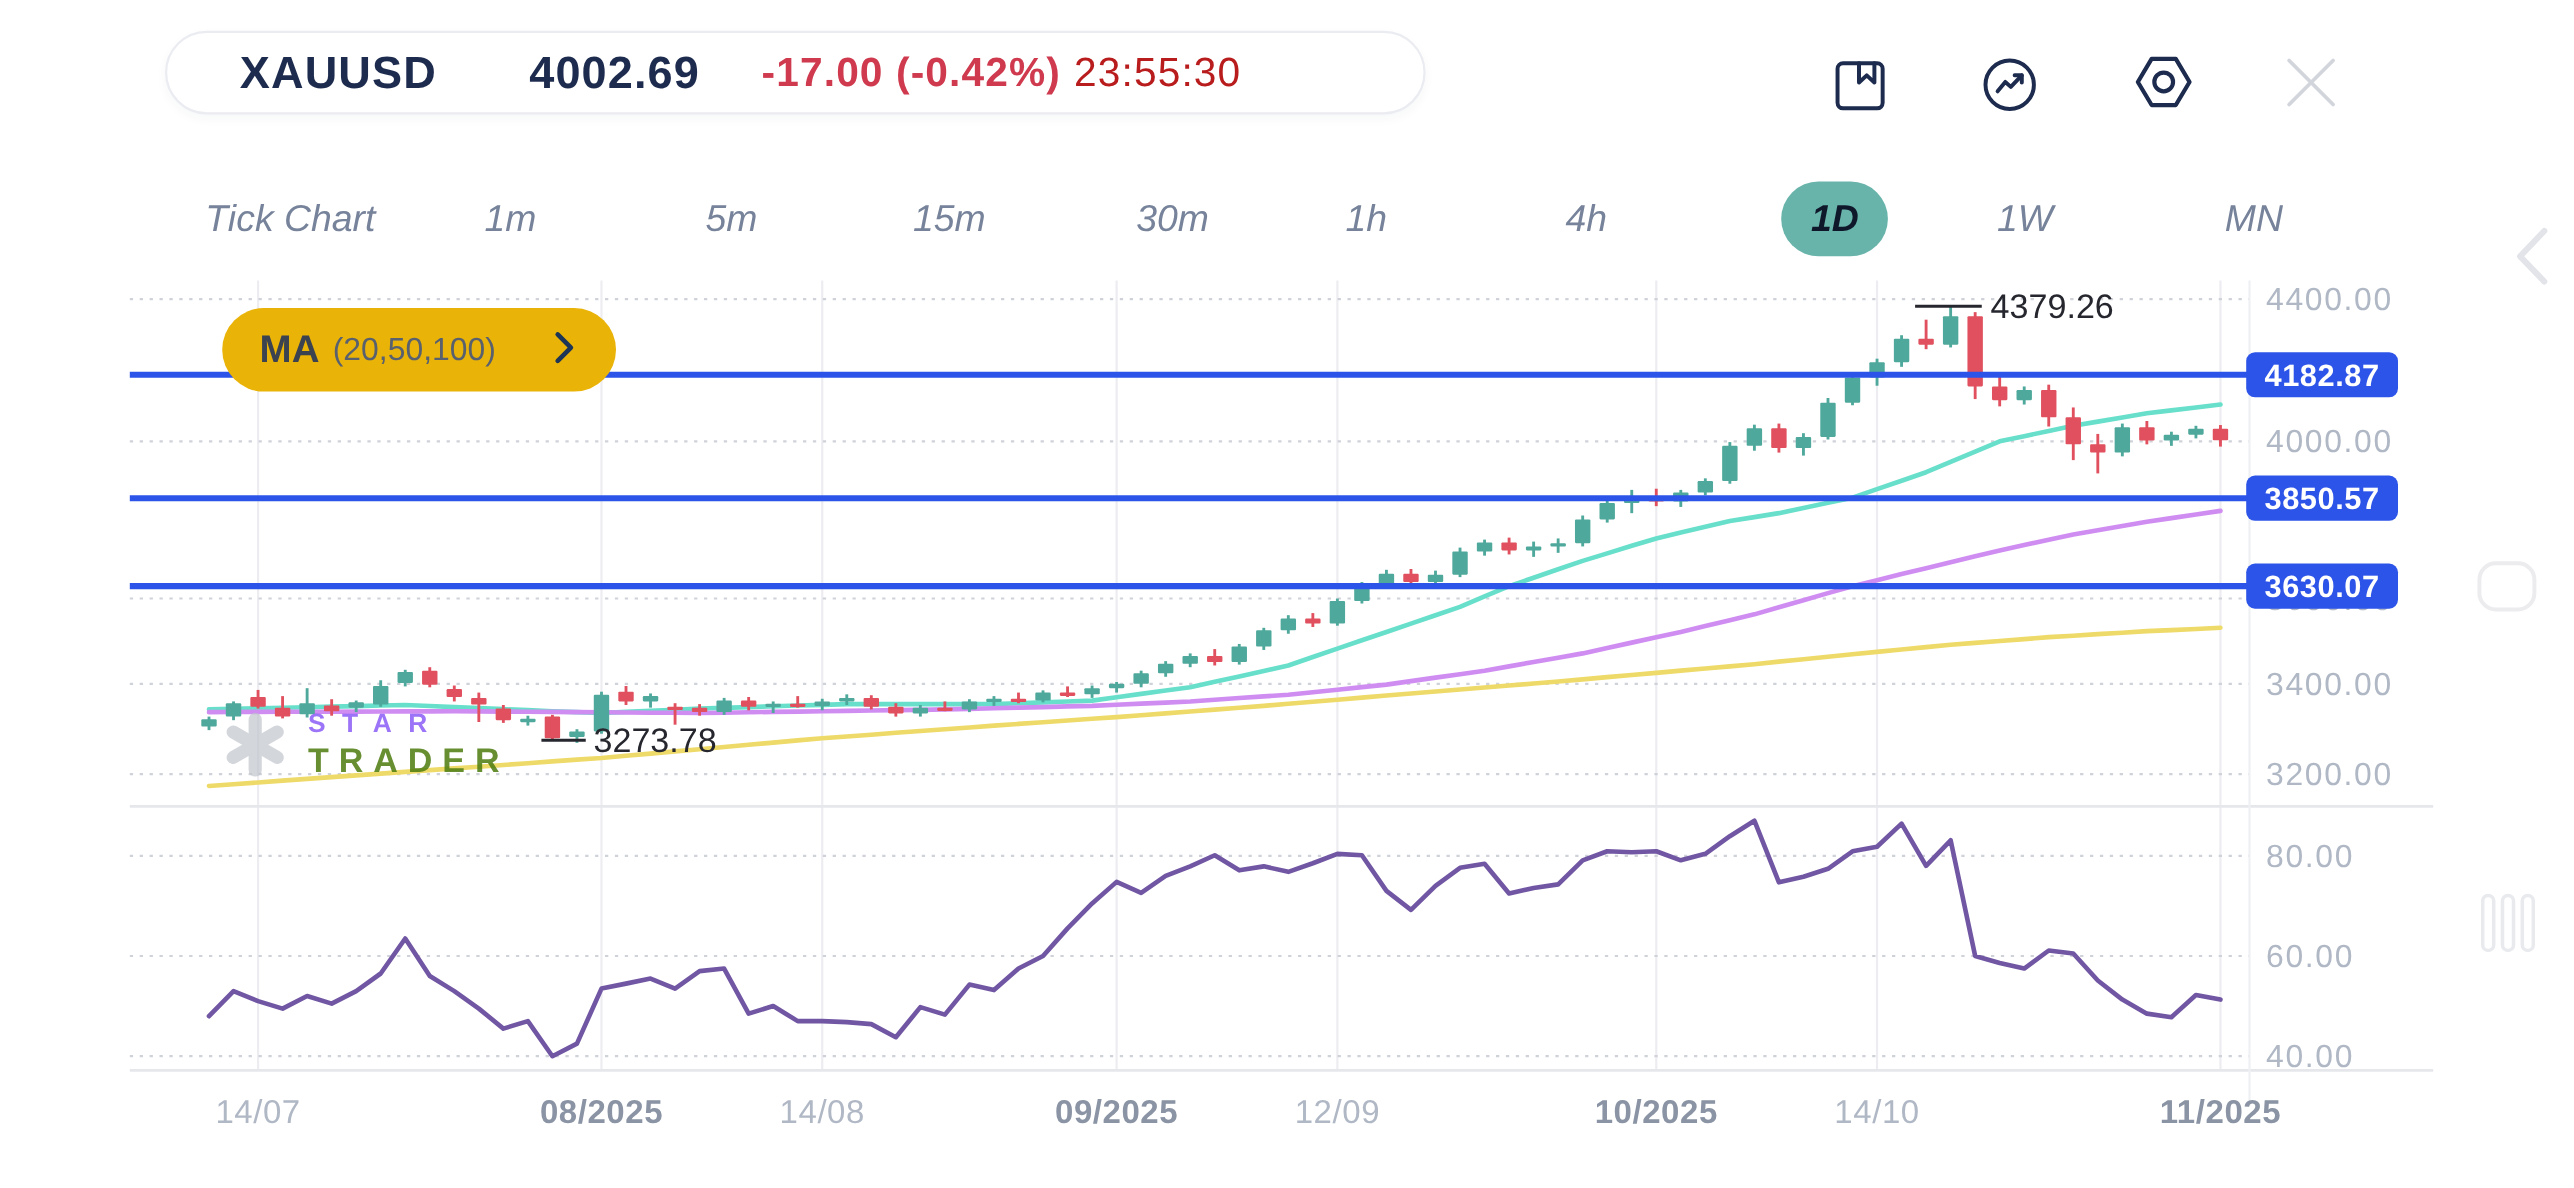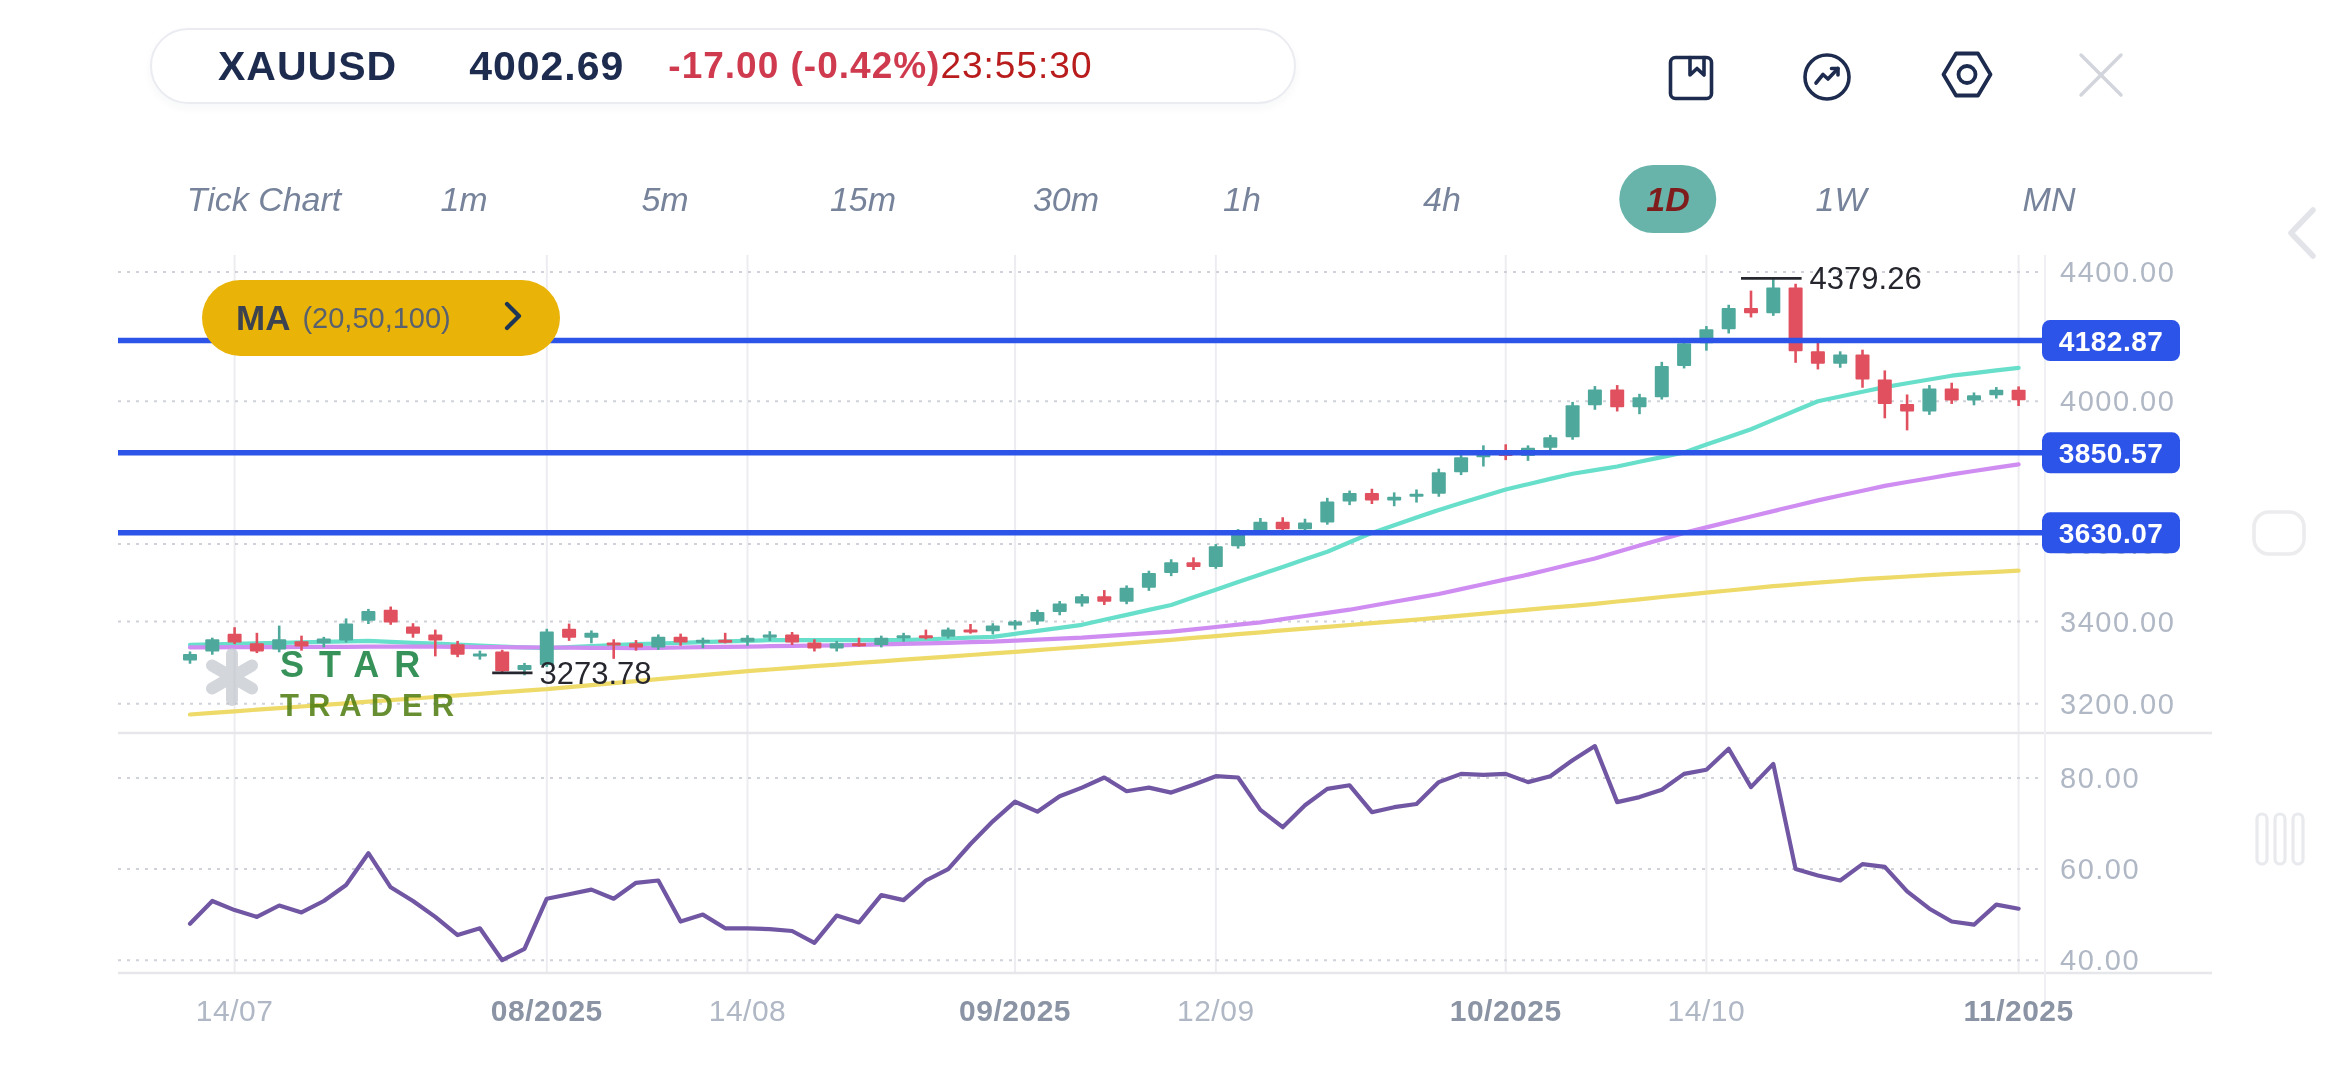--- a/index.html
+++ b/index.html
@@ -1,47 +1,47 @@
 <!DOCTYPE html>
 <html><head>
 <meta charset="utf-8">
 <style>
   html,body{margin:0;padding:0;background:#fff;}
   .stage{position:relative;width:2340px;height:1080px;background:#ffffff;overflow:hidden;
          font-family:"Liberation Sans",sans-serif;-webkit-font-smoothing:antialiased;}
   
   .quote-card{position:absolute;left:150px;top:28px;width:1146px;height:76px;background:#fff;
               border:2px solid #ebecf1;border-radius:40px;display:flex;align-items:center;
-              padding:0 0 0 66px;box-sizing:border-box;box-shadow:0 4px 10px rgba(30,40,80,.04);}
+              padding:0 0 0 66px;box-sizing:border-box;box-shadow:0 4px 10px rgba(30,40,80,.04);gap:12px;}
   .q-symbol{font-size:41px;font-weight:bold;color:#1d2b4e;letter-spacing:1px;}
   .q-price{font-size:41px;font-weight:bold;color:#1d2b4e;margin-left:72px;letter-spacing:1px;}
   .q-change{font-size:37px;font-weight:bold;color:#cf3a4e;margin-left:44px;letter-spacing:1px;}
   .q-time{font-size:37px;color:#b91c1c;letter-spacing:1px;}
   
   .tool-btn{position:absolute;cursor:pointer;}
   
   .tabs{position:absolute;left:0;top:158px;width:2340px;height:82px;}
   .tab{position:absolute;transform:translateX(-50%);line-height:82px;font-size:34px;color:#76839a;cursor:pointer;white-space:nowrap;font-style:italic;}
-  .tab.active{top:7px;line-height:68px;height:68px;background:#68b4ab;color:#7f1d1d;font-weight:bold;
+  .tab.active{top:7px;line-height:68px;height:68px;background:#68b4ab;color:#0f172a;font-weight:bold;
               padding:0 27px;border-radius:34px;text-align:center;}
   
   #chart-svg{position:absolute;left:0;top:0;}
   #chart-svg text{font-family:"Liberation Sans",sans-serif;}
   
   .ind-pill{position:absolute;background:#eab308;border-radius:40px;display:flex;align-items:center;
             padding:0 34px;box-sizing:border-box;cursor:pointer;}
   .ind-pill .ind-label{font-size:35px;font-weight:bold;color:#3b4250;}
   .ind-pill .ind-params{font-size:29px;color:#59616f;margin-left:12px;}
   .ind-pill .ind-chevron{margin-left:auto;}
   #ma-pill{left:202px;top:280px;width:358px;height:76px;}
   #rsi-pill{left:208px;top:752px;width:356px;height:80px;}
   
   .watermark{position:absolute;left:200px;top:644px;display:flex;align-items:flex-start;opacity:.85;}
   .wm-text{margin-left:16px;}
-  .wm-line1{font-size:36px;font-weight:bold;letter-spacing:15px;color:#15803d;}
+  .wm-line1{font-size:24px;font-weight:bold;letter-spacing:15px;color:#8b5cf6;}
   .wm-line2{font-size:31px;font-weight:bold;letter-spacing:9px;color:#4d7c0f;margin-top:2px;}
   .edge-widget{position:absolute;}
 </style>
 </head>
 <body>
 
 <div class="stage">
 
   <svg id="chart-svg" width="2340" height="1080">
       <g>

